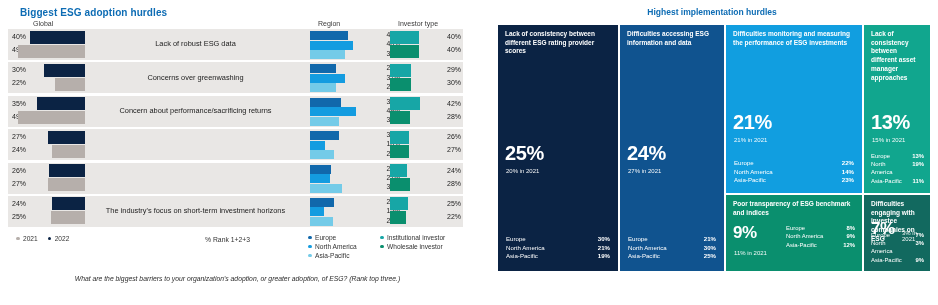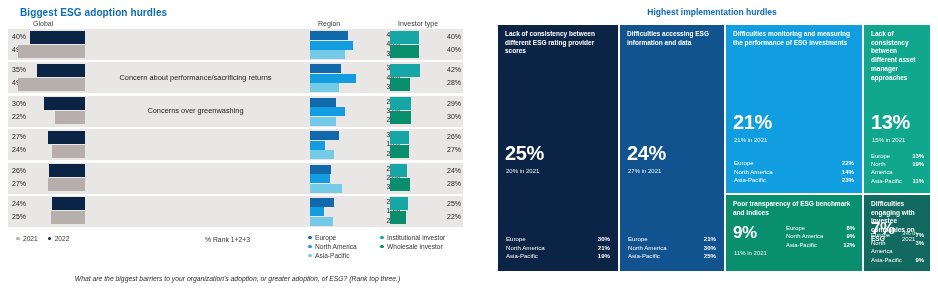--- a/index.html
+++ b/index.html
@@ -156,20 +156,21 @@
     <div class="rows" id="left-rows">
         <div class="row">
           <div class="glabels">
             <span class="v21">40%</span>
             <span class="v22">49%</span>
           </div>
           <div class="gbars">
             <div class="gbar b22" style="width:55px"></div>
             <div class="gbar b21" style="width:67.375px"></div>
           </div>
+          <div class="rowlabel">Lack of robust ESG data</div>
           <div class="rbars">
             <div class="rbar r1" style="width:38.266666666666666px"></div>
             <div class="rbar r2" style="width:42.93333333333334px"></div>
             <div class="rbar r3" style="width:34.53333333333333px"></div>
           </div>
           <div class="rvals">
             <span class="n1">41%</span>
             <span class="n2">46%</span>
             <span class="n3">37%</span>
           </div>
@@ -177,20 +178,49 @@
             <div class="ibar i1" style="width:28.571428571428573px"></div>
             <div class="ibar i2" style="width:28.571428571428573px"></div>
           </div>
           <div class="ivals">
             <span class="n1">40%</span>
             <span class="n2">40%</span>
           </div>
         </div>
         <div class="row">
           <div class="glabels">
+            <span class="v21">30%</span>
+            <span class="v22">22%</span>
+          </div>
+          <div class="gbars">
+            <div class="gbar b22" style="width:41.25px"></div>
+            <div class="gbar b21" style="width:30.25px"></div>
+          </div>
+          <div class="rowlabel">Concerns over greenwashing</div>
+          <div class="rbars">
+            <div class="rbar r1" style="width:26.133333333333333px"></div>
+            <div class="rbar r2" style="width:34.53333333333333px"></div>
+            <div class="rbar r3" style="width:26.133333333333333px"></div>
+          </div>
+          <div class="rvals">
+            <span class="n1">28%</span>
+            <span class="n2">37%</span>
+            <span class="n3">28%</span>
+          </div>
+          <div class="ibars">
+            <div class="ibar i1" style="width:20.714285714285715px"></div>
+            <div class="ibar i2" style="width:21.428571428571427px"></div>
+          </div>
+          <div class="ivals">
+            <span class="n1">29%</span>
+            <span class="n2">30%</span>
+          </div>
+        </div>
+        <div class="row">
+          <div class="glabels">
             <span class="v21">35%</span>
             <span class="v22">49%</span>
           </div>
           <div class="gbars">
             <div class="gbar b22" style="width:48.125px"></div>
             <div class="gbar b21" style="width:67.375px"></div>
           </div>
           <div class="rowlabel">Concern about performance/sacrificing returns</div>
           <div class="rbars">
             <div class="rbar r1" style="width:30.800000000000004px"></div>
@@ -206,49 +236,20 @@
             <div class="ibar i1" style="width:30px"></div>
             <div class="ibar i2" style="width:20px"></div>
           </div>
           <div class="ivals">
             <span class="n1">42%</span>
             <span class="n2">28%</span>
           </div>
         </div>
         <div class="row">
           <div class="glabels">
-            <span class="v21">30%</span>
-            <span class="v22">22%</span>
-          </div>
-          <div class="gbars">
-            <div class="gbar b22" style="width:41.25px"></div>
-            <div class="gbar b21" style="width:30.25px"></div>
-          </div>
-          <div class="rowlabel">Concerns over greenwashing</div>
-          <div class="rbars">
-            <div class="rbar r1" style="width:26.133333333333333px"></div>
-            <div class="rbar r2" style="width:34.53333333333333px"></div>
-            <div class="rbar r3" style="width:26.133333333333333px"></div>
-          </div>
-          <div class="rvals">
-            <span class="n1">28%</span>
-            <span class="n2">37%</span>
-            <span class="n3">28%</span>
-          </div>
-          <div class="ibars">
-            <div class="ibar i1" style="width:20.714285714285715px"></div>
-            <div class="ibar i2" style="width:21.428571428571427px"></div>
-          </div>
-          <div class="ivals">
-            <span class="n1">29%</span>
-            <span class="n2">30%</span>
-          </div>
-        </div>
-        <div class="row">
-          <div class="glabels">
             <span class="v21">27%</span>
             <span class="v22">24%</span>
           </div>
           <div class="gbars">
             <div class="gbar b22" style="width:37.125px"></div>
             <div class="gbar b21" style="width:33px"></div>
           </div>
           <div class="rbars">
             <div class="rbar r1" style="width:28.933333333333337px"></div>
             <div class="rbar r2" style="width:14.933333333333334px"></div>
@@ -298,20 +299,21 @@
         </div>
         <div class="row">
           <div class="glabels">
             <span class="v21">24%</span>
             <span class="v22">25%</span>
           </div>
           <div class="gbars">
             <div class="gbar b22" style="width:33px"></div>
             <div class="gbar b21" style="width:34.375px"></div>
           </div>
+          <div class="rowlabel">The industry's focus on short-term investment horizons</div>
           <div class="rbars">
             <div class="rbar r1" style="width:24.266666666666666px"></div>
             <div class="rbar r2" style="width:14px"></div>
             <div class="rbar r3" style="width:23.333333333333336px"></div>
           </div>
           <div class="rvals">
             <span class="n1">26%</span>
             <span class="n2">15%</span>
             <span class="n3">25%</span>
           </div>

